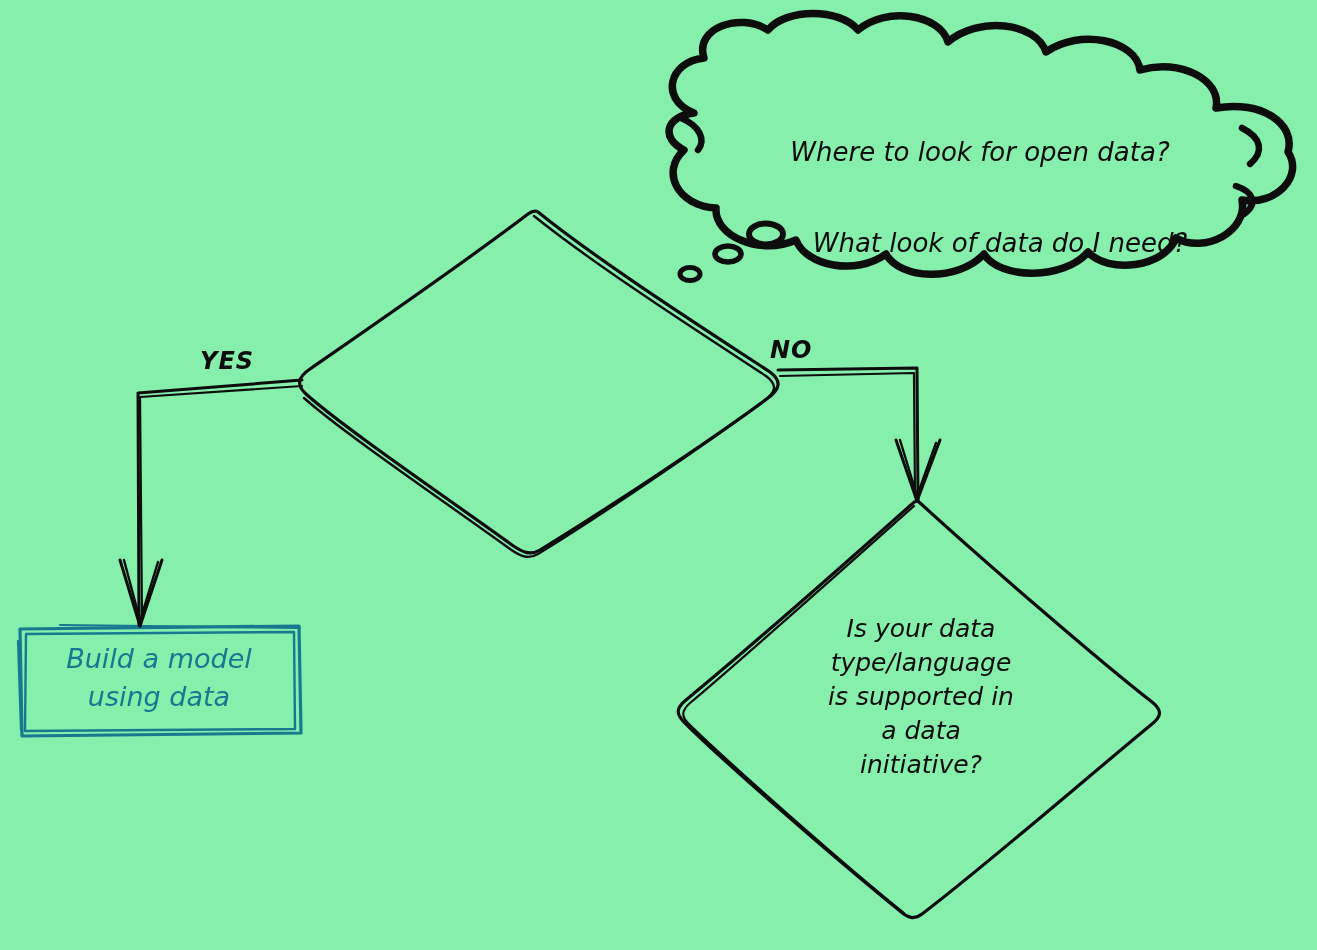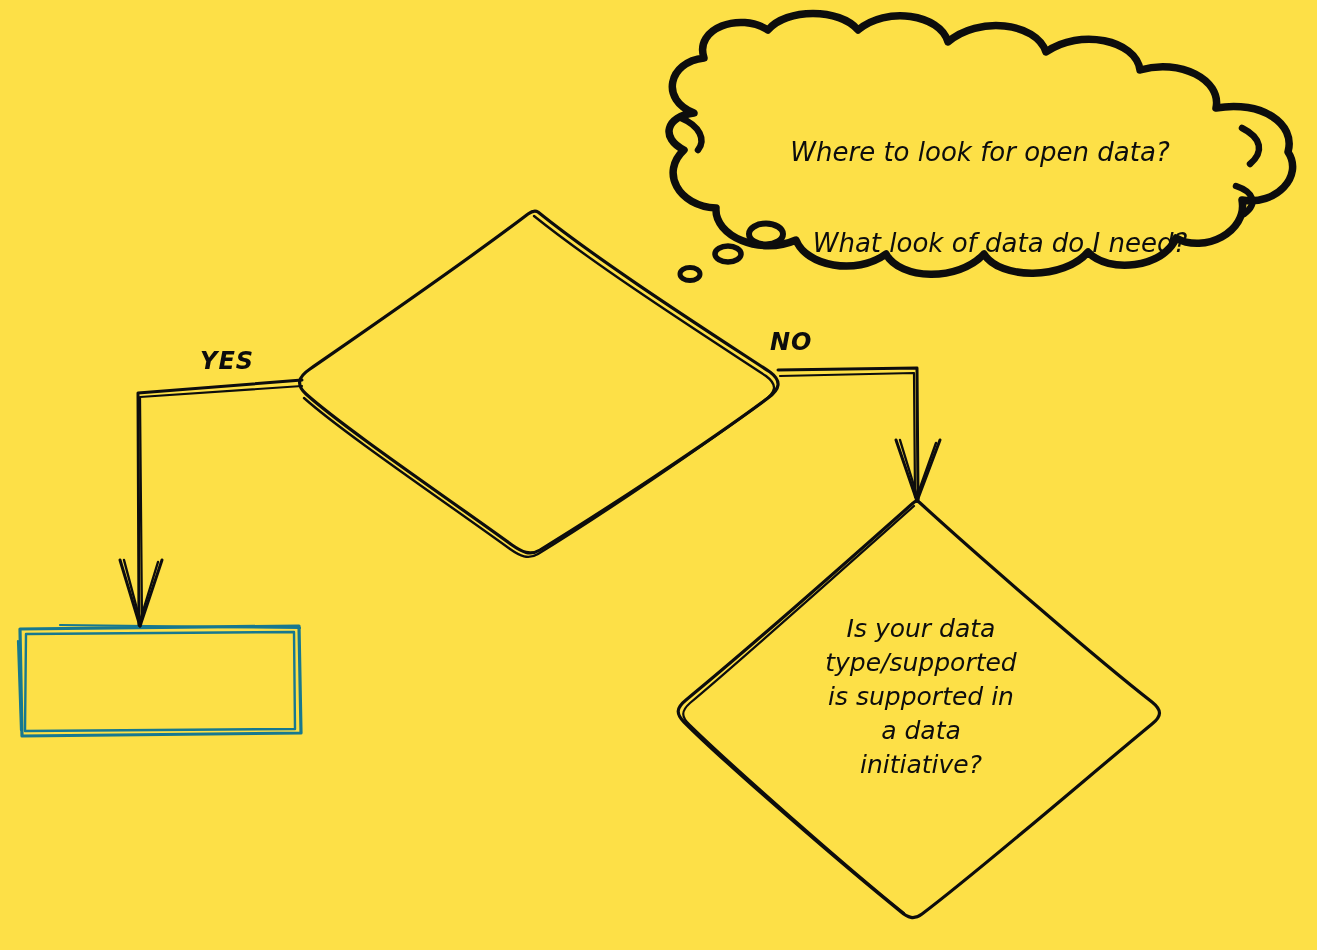--- a/index.html
+++ b/index.html
@@ -11,21 +11,21 @@
   body {
     width: 1317px;
     height: 950px;
     overflow: hidden;
     font-family: "DejaVu Sans", sans-serif;
   }
   #canvas-root {
     position: relative;
     width: 1317px;
     height: 950px;
-    background: #fde047;
+    background: #86efac;
   }
   svg.diagram {
     position: absolute;
     left: 0;
     top: 0;
     width: 1317px;
     height: 950px;
   }
   .stroke-dark {
     fill: none;
@@ -89,21 +89,21 @@
     position: absolute;
     font-family: "DejaVu Sans", sans-serif;
     font-style: italic;
     font-weight: 700;
     font-size: 24px;
     letter-spacing: 1px;
     color: #0d0d0d;
     pointer-events: none;
   }
   #label-yes { left: 200px; top: 315px; margin-top: 32px; }
-  #label-no  { left: 770px; top: 328px; }
+  #label-no  { left: 770px; top: 336px; }
 </style>
 </head>
 <body>
 
 <div id="canvas-root">
 
   <svg class="diagram" viewBox="0 0 1317 950" aria-hidden="true">
 
     <g>
       <path class="stroke-dark" stroke-width="7.5" d="M 694 113
@@ -198,23 +198,25 @@
     </g>
   </svg>
 
   <div class="node-text hand" id="bubble-text">
     <span id="bubble-line-1">Where to look for open data?</span>
     <span id="bubble-line-2">What look of data do I need?</span>
   </div>
 
 
   <div class="node-text hand" id="decision-2-text">Is your data
-type/supported
+type/language
 is supported in
 a data
 initiative?</div>
 
+  <div class="node-text hand" id="process-1-text">Build a model
+using data</div>
 
   <div class="edge-label" id="label-yes">YES</div>
 
   <div class="edge-label" id="label-no">NO</div>
 
 </div>
 
 </body></html>

